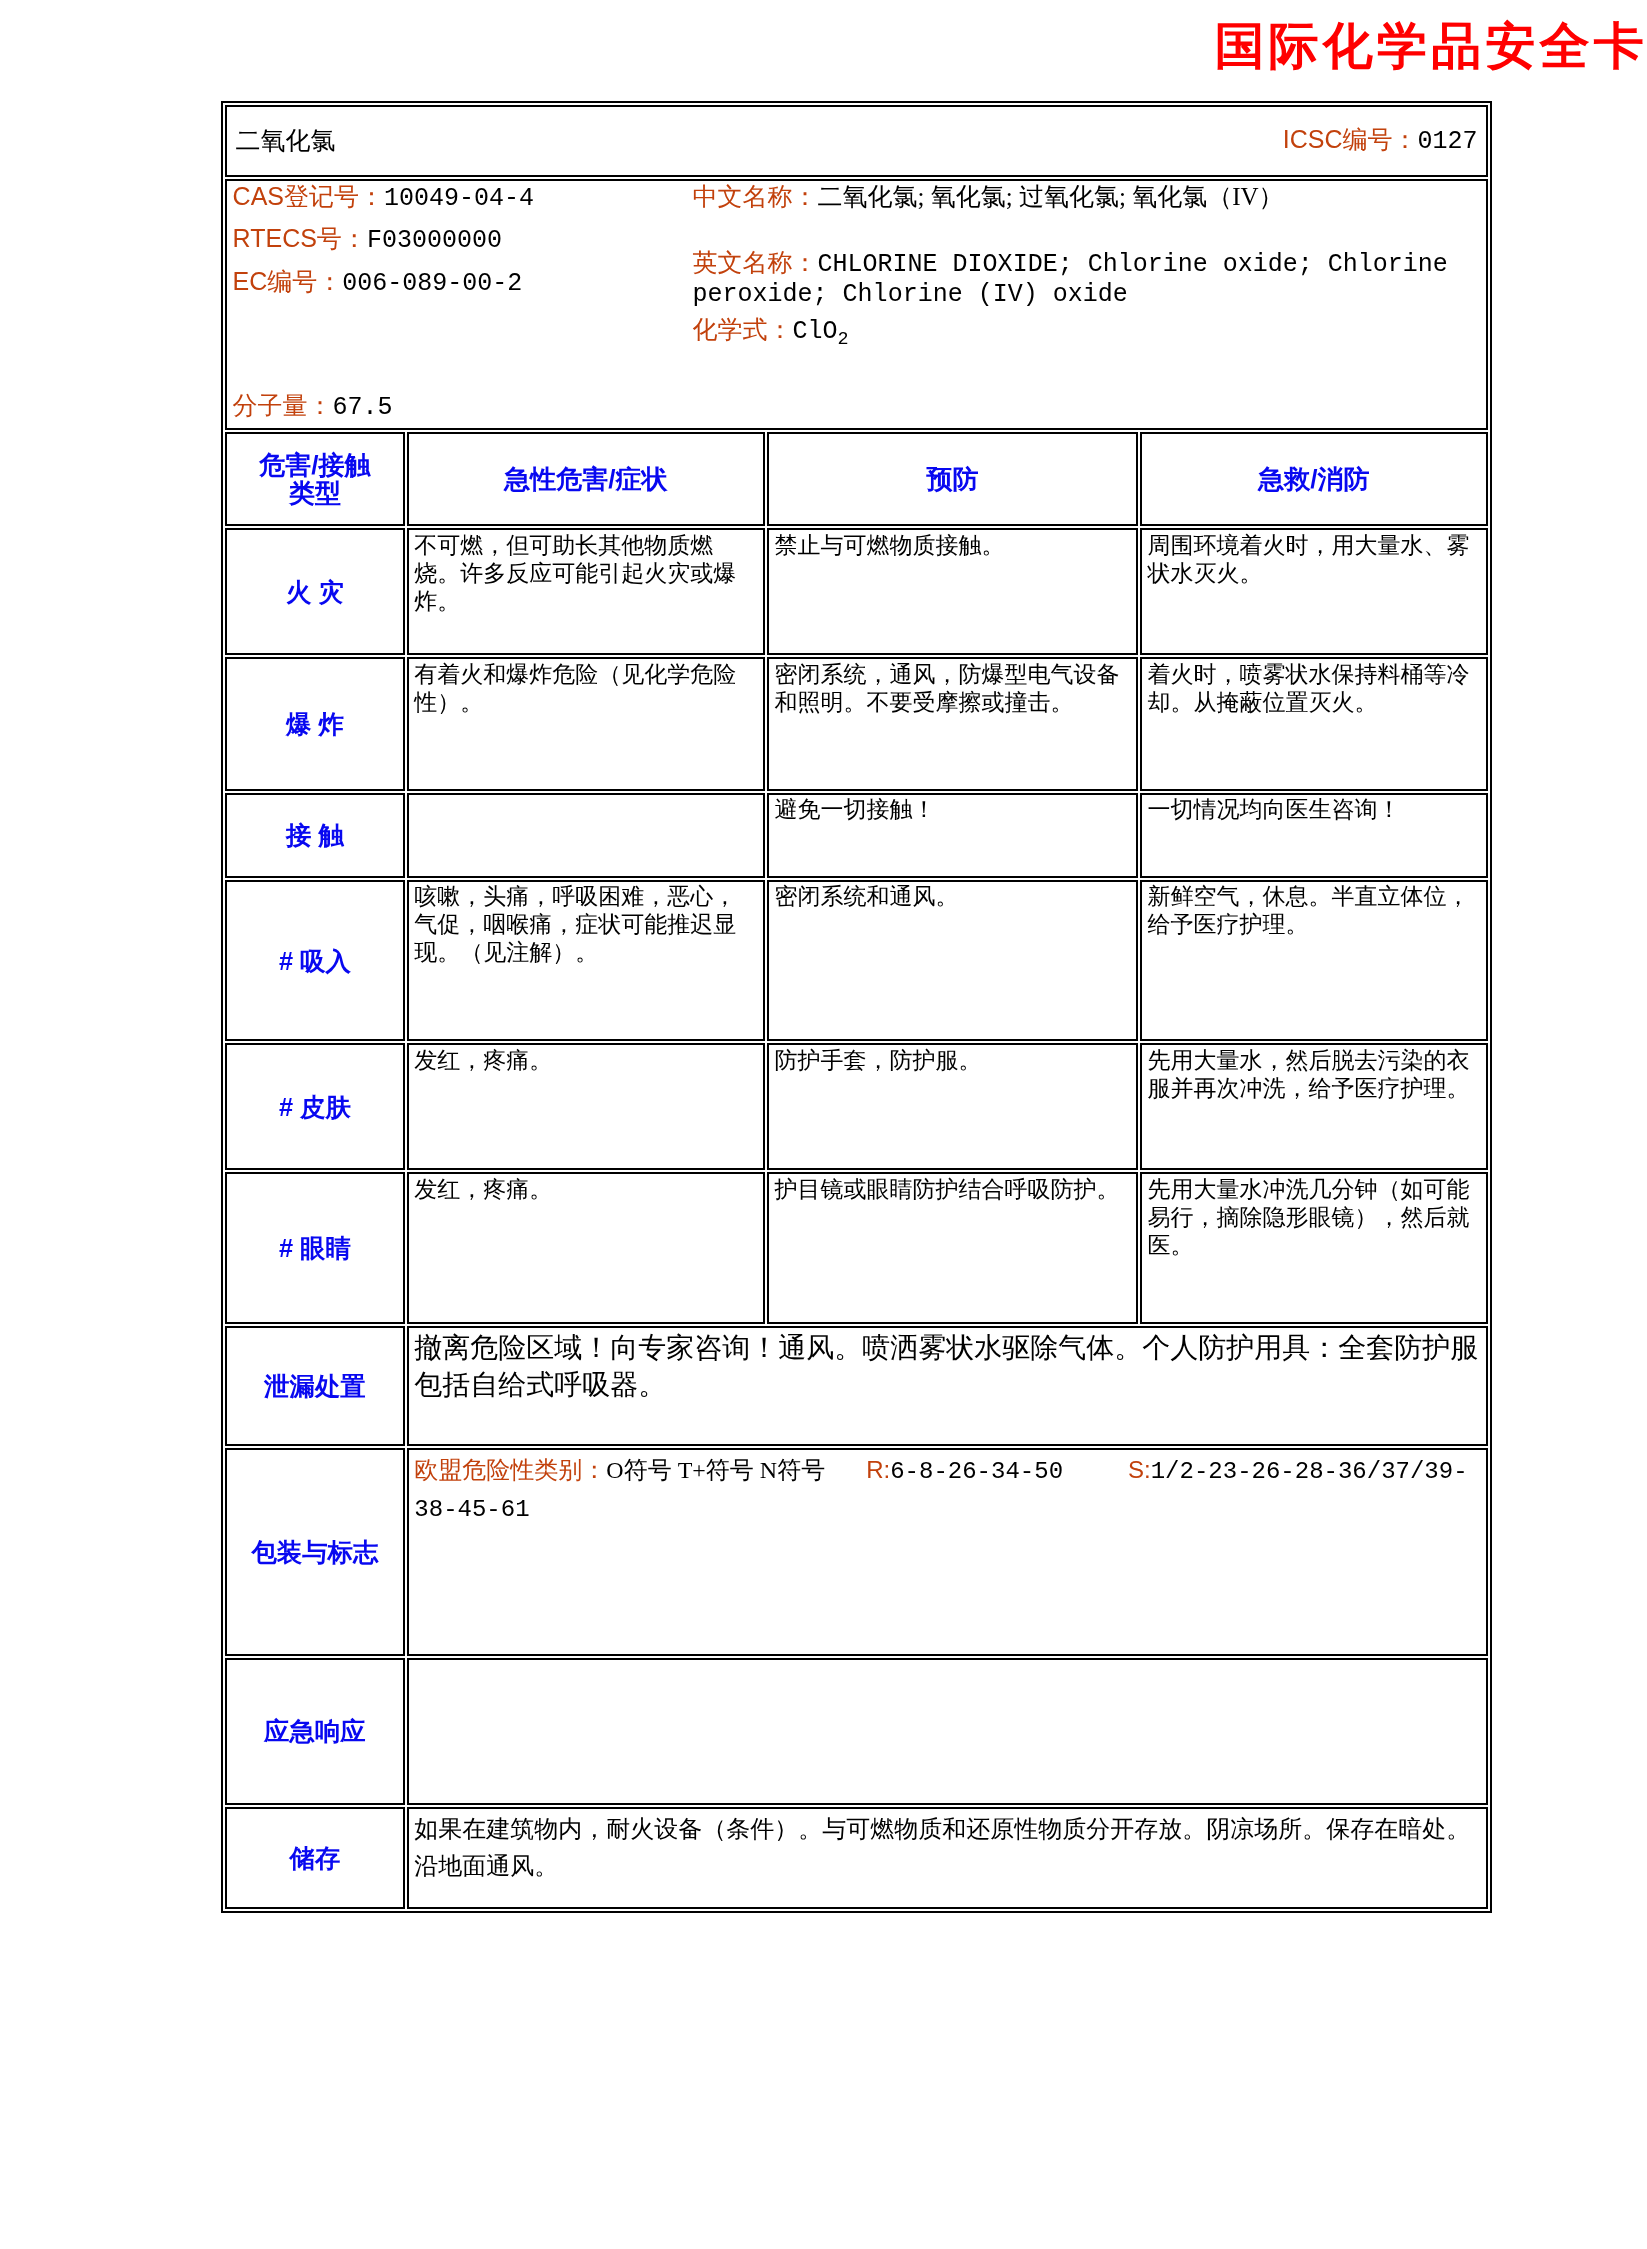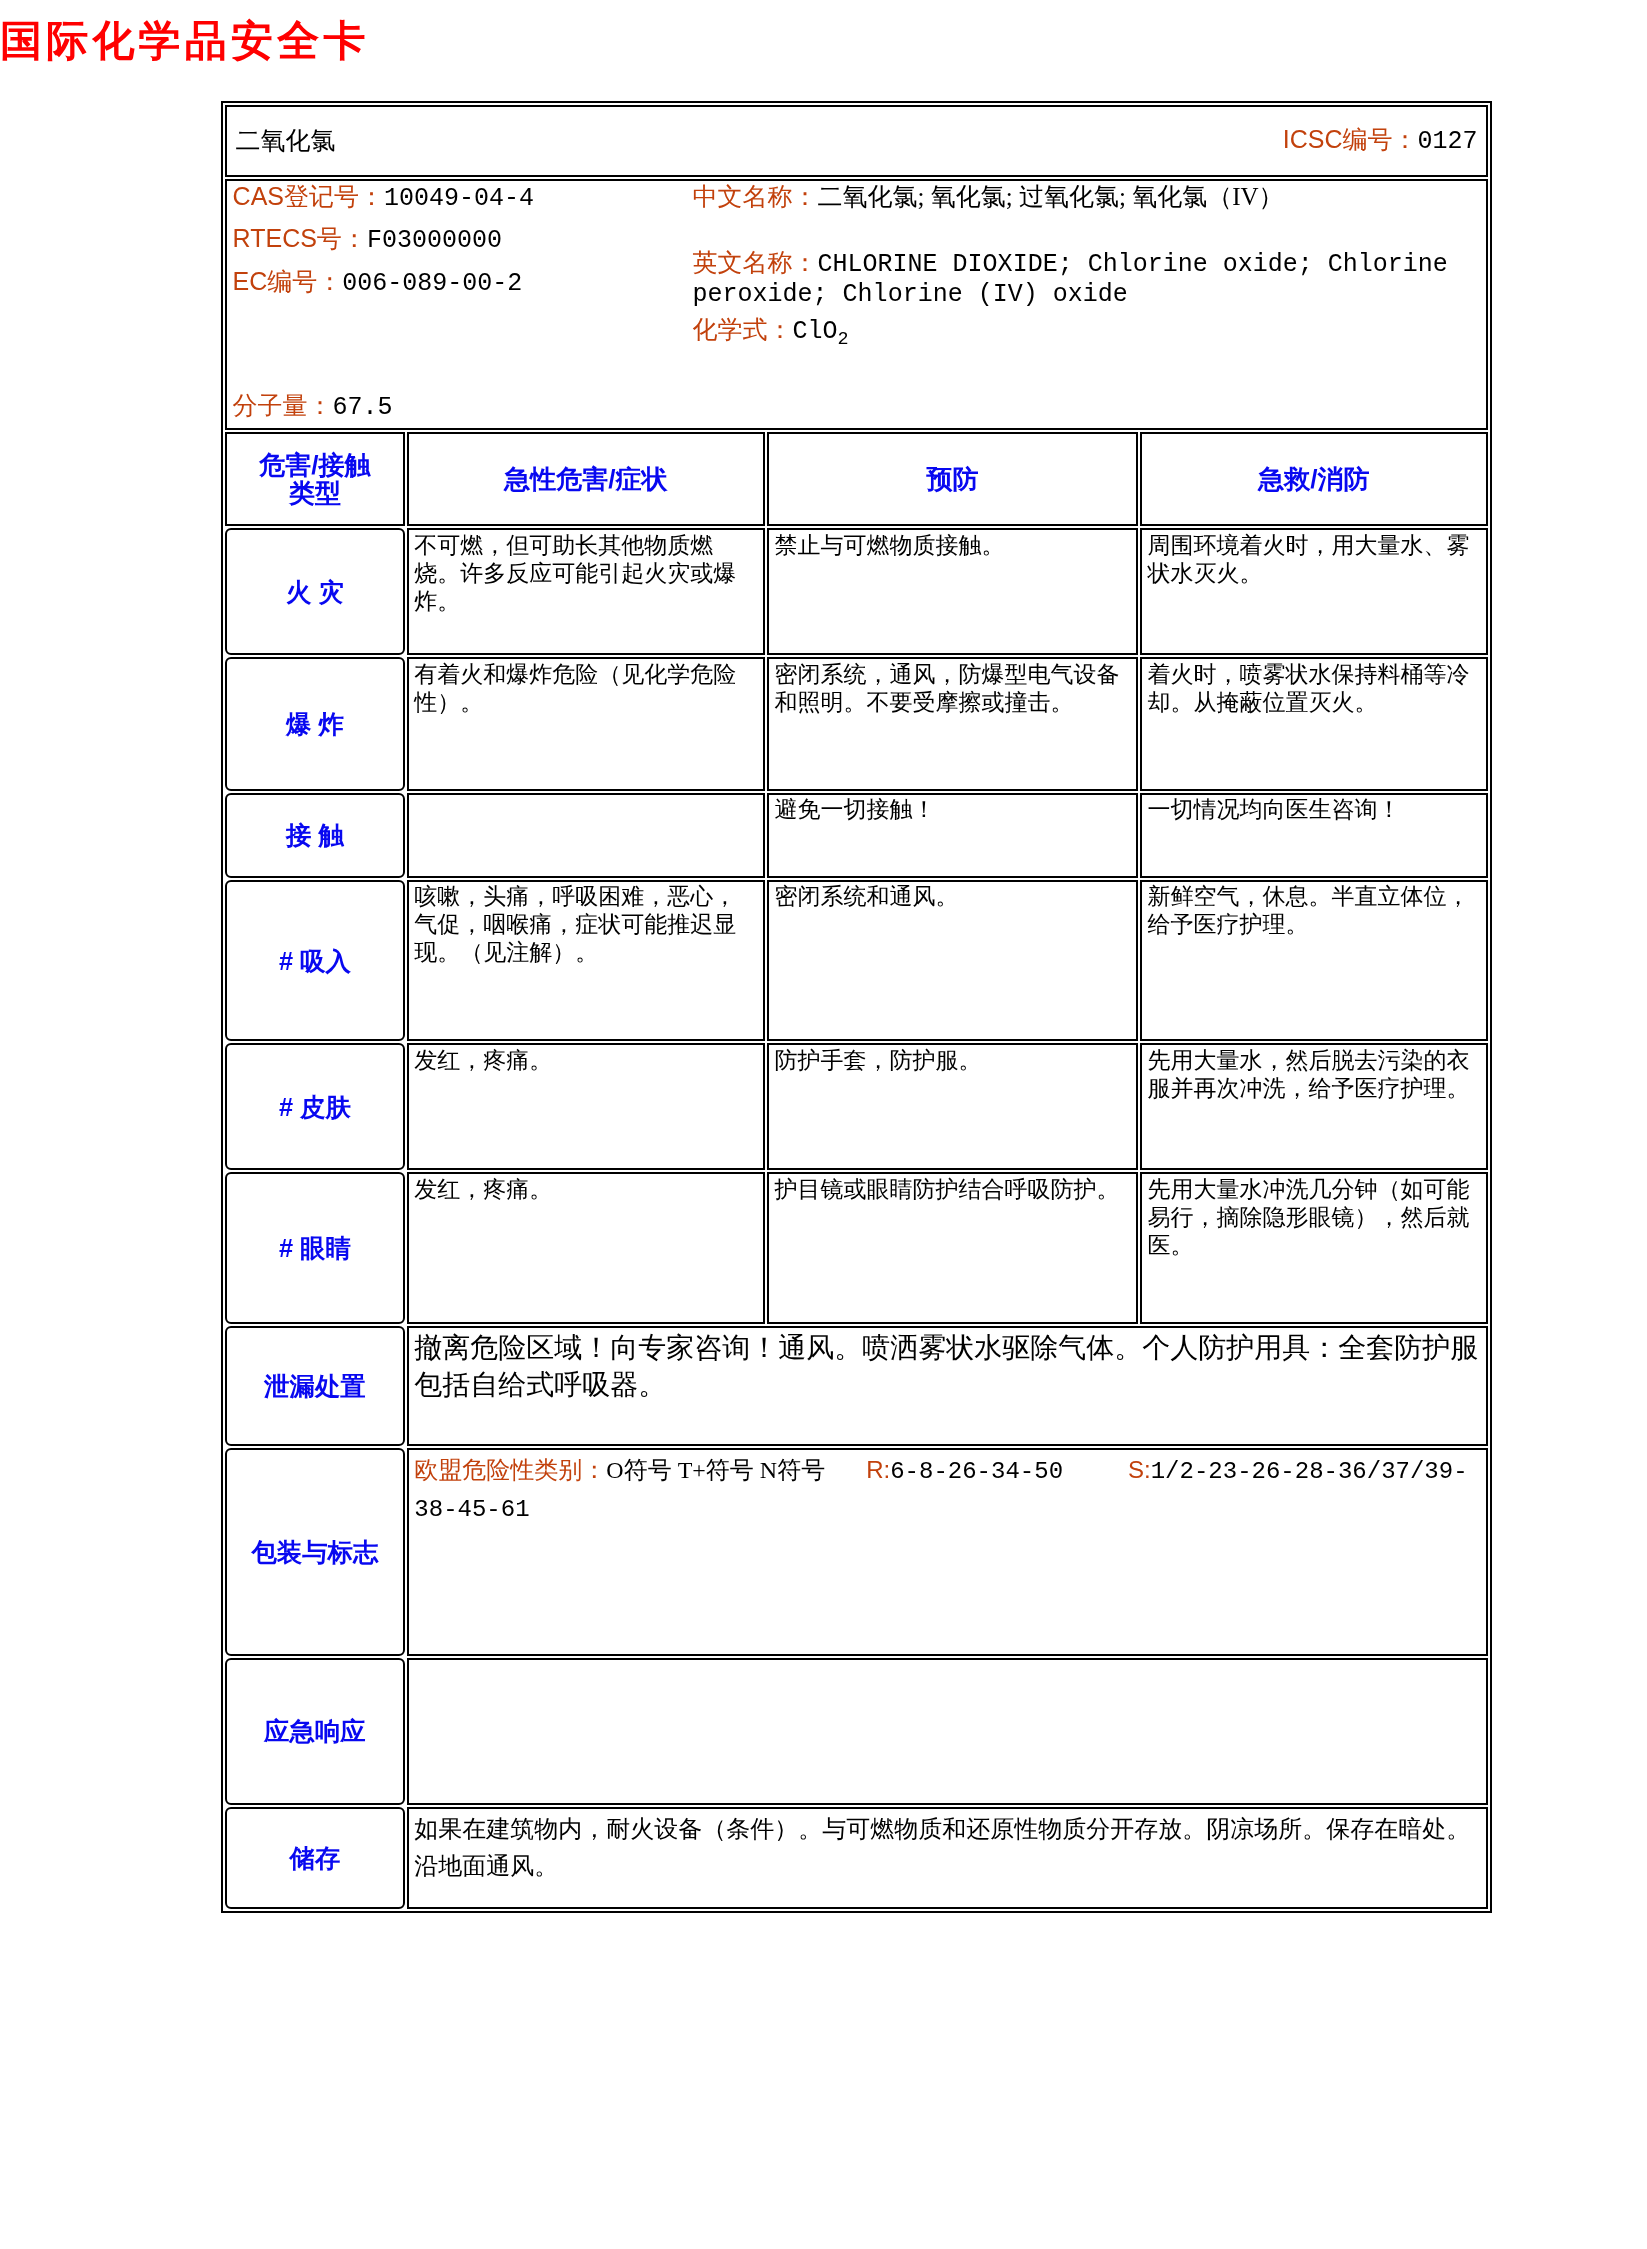--- a/index.html
+++ b/index.html
@@ -4,23 +4,23 @@
 <style>
   html,body{margin:0;padding:0;background:#ffffff;}
   body{
     width:1648px;height:2250px;position:relative;
     font-family:"Liberation Serif","DejaVu Serif",serif;
     color:#000;
     -webkit-font-smoothing:antialiased;
   }
   .page-title{
     position:absolute;top:12.7px;left:0;width:1648px;
-    text-align:left;
+    text-align:right;
     font-family:"Liberation Sans","DejaVu Sans",sans-serif;
-    font-weight:bold;font-size:42px;letter-spacing:4.2px;
+    font-weight:bold;font-size:50px;letter-spacing:4.2px;
     color:#ff0000;
   }
   table.icsc{
     position:absolute;left:221px;top:101px;width:1271px;
     border-collapse:separate;border-spacing:2.1px;
     border:2.1px solid #000;background:#fff;table-layout:fixed;
   }
   td{
     border:2.1px solid #000;
     padding:1.4px 5.6px;
@@ -31,21 +31,20 @@
   .blue{
     color:#c2410c;font-weight:normal;
     font-family:"Liberation Sans","DejaVu Sans",sans-serif;
   }
   .mono{font-family:"Liberation Mono","DejaVu Sans Mono",monospace;margin-top:28px;}
   td.lbl{
     text-align:center;vertical-align:middle;
     color:#0808f0;font-weight:bold;font-size:25.4px;
     font-family:"Liberation Sans","DejaVu Sans",sans-serif;
     padding:1.4px 2.8px;
-    border-radius:6px;
   }
   td.hdr{
     text-align:center;vertical-align:middle;
     color:#0808f0;font-weight:bold;font-size:26px;
     font-family:"Liberation Sans","DejaVu Sans",sans-serif;
   }
   .cardhead{
     display:flex;justify-content:space-between;align-items:center;
     height:100%;font-size:25px;padding:0 2.8px;
   }

